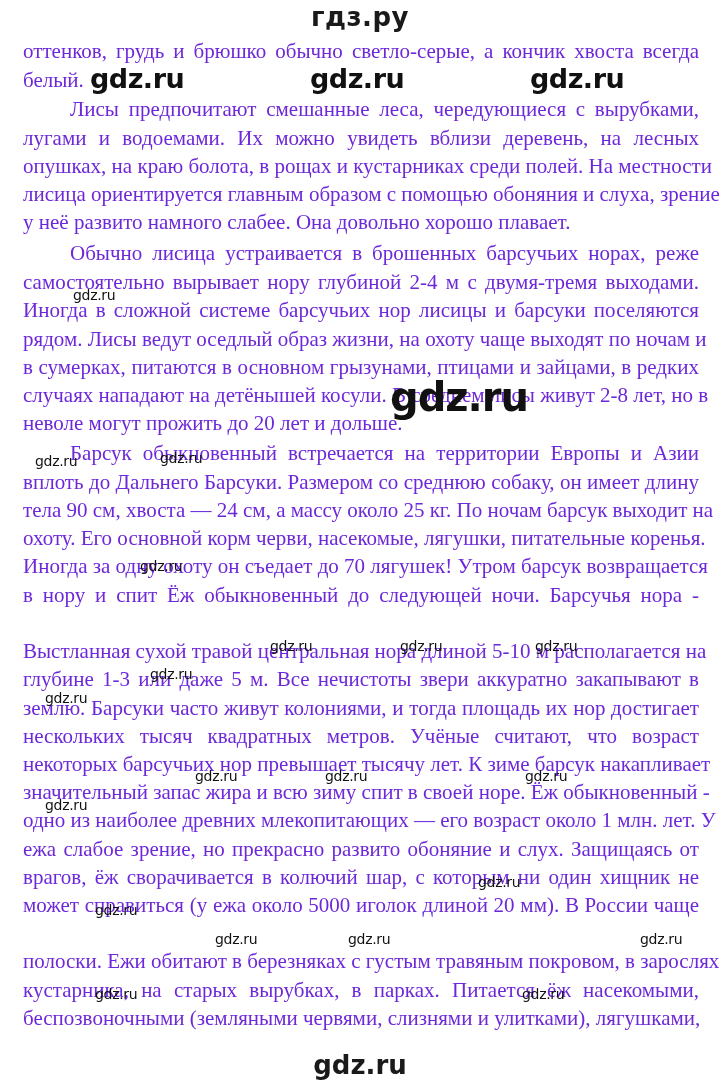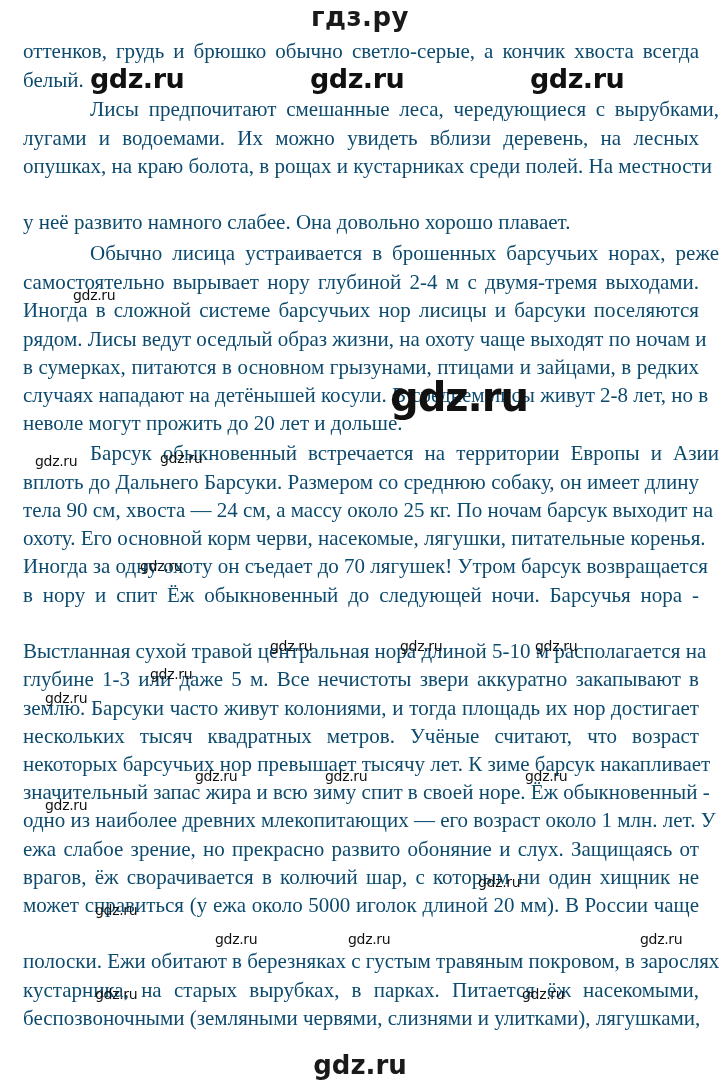--- a/index.html
+++ b/index.html
@@ -10,25 +10,25 @@
       font-family: "DejaVu Sans", sans-serif; font-weight: bold; font-size: 26px;
       color: #1a1a1a; letter-spacing: 0.5px;
     }
     .footer-title {
       position: absolute; left: 0; width: 720px; top: 1050px; text-align: center;
       font-family: "DejaVu Sans", sans-serif; font-weight: bold; font-size: 26px;
       color: #1a1a1a;
     }
     .line {
       position: absolute; left: 23px; width: 676px;
-      font-family: "Liberation Serif", serif; font-size: 21px; color: #0c4a6e;
+      font-family: "Liberation Serif", serif; font-size: 21px; color: #6d28d9;
       white-space: nowrap; text-align: justify; text-align-last: justify;
       line-height: 26px; height: 26px;
     }
-    .line.indent { left: 70px; width: 629px; margin-left: 20px; }
+    .line.indent { left: 70px; width: 629px; }
     .line.last { text-align-last: left; }
     .wm-big {
       position: absolute; font-family: "DejaVu Sans", sans-serif; font-weight: bold;
       font-size: 27px; color: #111; letter-spacing: -0.5px;
     }
     .wm-huge {
       position: absolute; font-family: "DejaVu Sans", sans-serif; font-weight: bold;
       font-size: 40px; color: #111; letter-spacing: -1px;
     }
     .wm-small {
@@ -40,20 +40,21 @@
 <body>
 
 <div class="page">
   <div class="header-title">гдз.ру</div>
 
   <div class="line" style="top:38px">оттенков, грудь и брюшко обычно светло-серые, а кончик хвоста всегда</div>
   <div class="line last" style="top:67px">белый.</div>
   <div class="line indent" style="top:96px">Лисы предпочитают смешанные леса, чередующиеся с вырубками,</div>
   <div class="line" style="top:125px">лугами и водоемами. Их можно увидеть вблизи деревень, на лесных</div>
   <div class="line" style="top:153px">опушках, на краю болота, в рощах и кустарниках среди полей. На местности</div>
+  <div class="line" style="top:181px">лисица ориентируется главным образом с помощью обоняния и слуха, зрение</div>
   <div class="line last" style="top:209px">у неё развито намного слабее. Она довольно хорошо плавает.</div>
   <div class="line indent" style="top:240px">Обычно лисица устраивается в брошенных барсучьих норах, реже</div>
   <div class="line" style="top:269px">самостоятельно вырывает нору глубиной 2-4 м с двумя-тремя выходами.</div>
   <div class="line" style="top:297px">Иногда в сложной системе барсучьих нор лисицы и барсуки поселяются</div>
   <div class="line" style="top:326px">рядом. Лисы ведут оседлый образ жизни, на охоту чаще выходят по ночам и</div>
   <div class="line" style="top:354px">в сумерках, питаются в основном грызунами, птицами и зайцами, в редких</div>
   <div class="line" style="top:382px">случаях нападают на детёнышей косули. В среднем лисы живут 2-8 лет, но в</div>
   <div class="line last" style="top:410px">неволе могут прожить до 20 лет и дольше.</div>
   <div class="line indent" style="top:440px">Барсук обыкновенный встречается на территории Европы и Азии</div>
   <div class="line" style="top:469px">вплоть до Дальнего Барсуки. Размером со среднюю собаку, он имеет длину</div>

